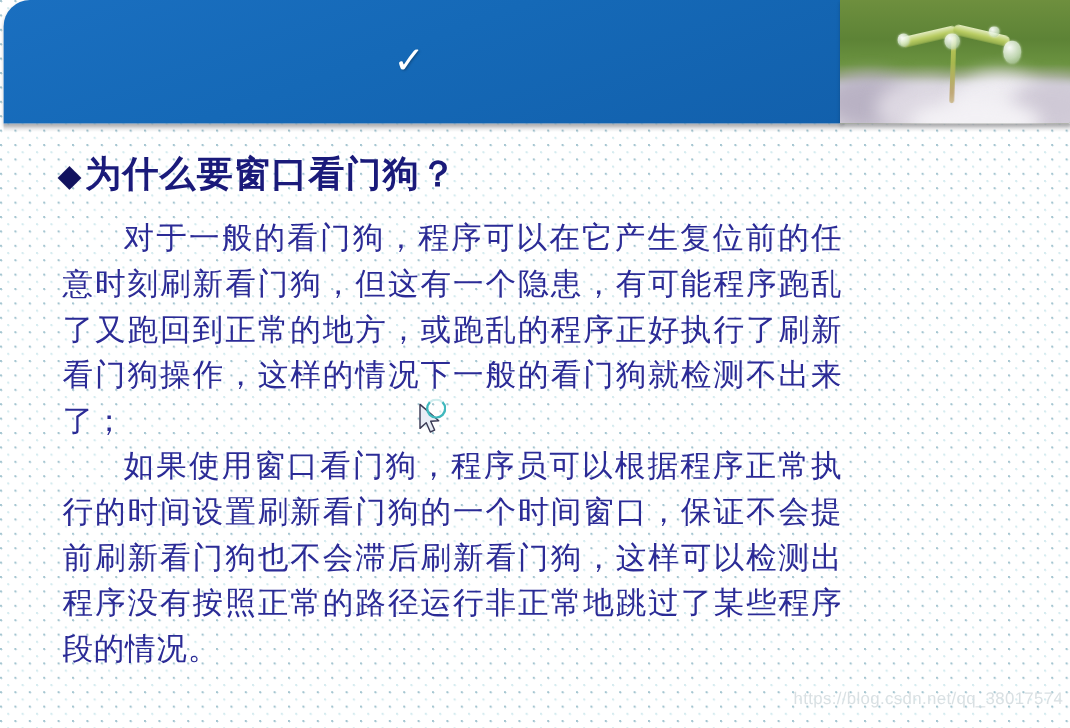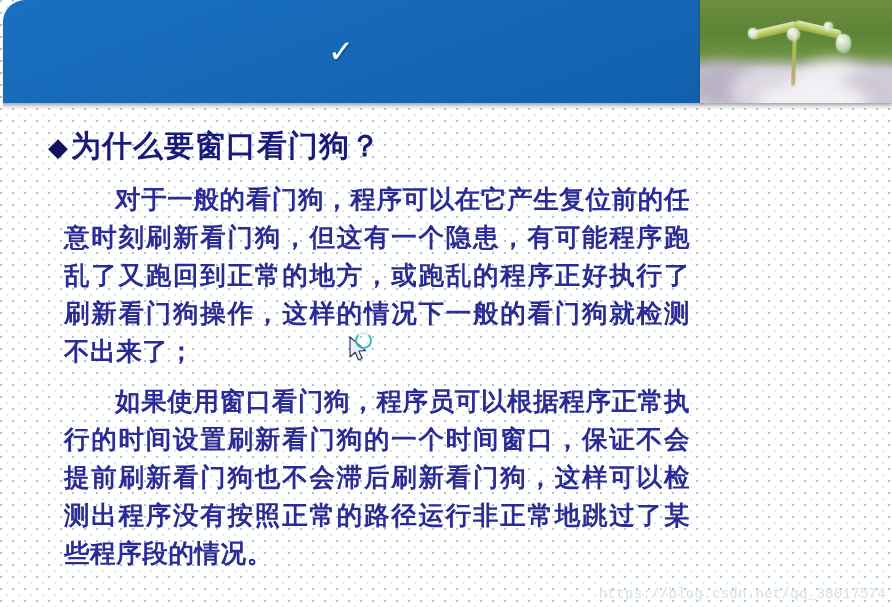--- a/index.html
+++ b/index.html
@@ -172,35 +172,34 @@
     margin: 16px 46px 0 52px;
   }
   .para {
     color: #2b2b96;
     font-size: 25.5px;
     line-height: 38px;
     text-align: justify;
     text-align-last: left;
     text-indent: 2em;
     letter-spacing: 0.6px;
-    margin: 12px;
-    font-family: "DejaVu Serif", "Liberation Serif", serif;
-    font-weight: bold;
+    margin: 0;
+    font-family: "DejaVu Serif", "Liberation Serif", serif;
   }
   .para + .para { margin-top: 0; }
 
   
   .watermark {
     position: absolute;
     right: 6px;
-    bottom: 5px;
+    bottom: 17px;
     font-size: 14px;
     color: rgba(215,222,226,0.95);
     letter-spacing: 0.3px;
-    font-family: Liberation Mono, monospace;
+    font-family: Liberation Sans, sans-serif;
     white-space: nowrap;
   }
 
   
   .cursor {
     position: absolute;
     left: 348px;
     top: 336px;
     width: 26px;
     height: 30px;

